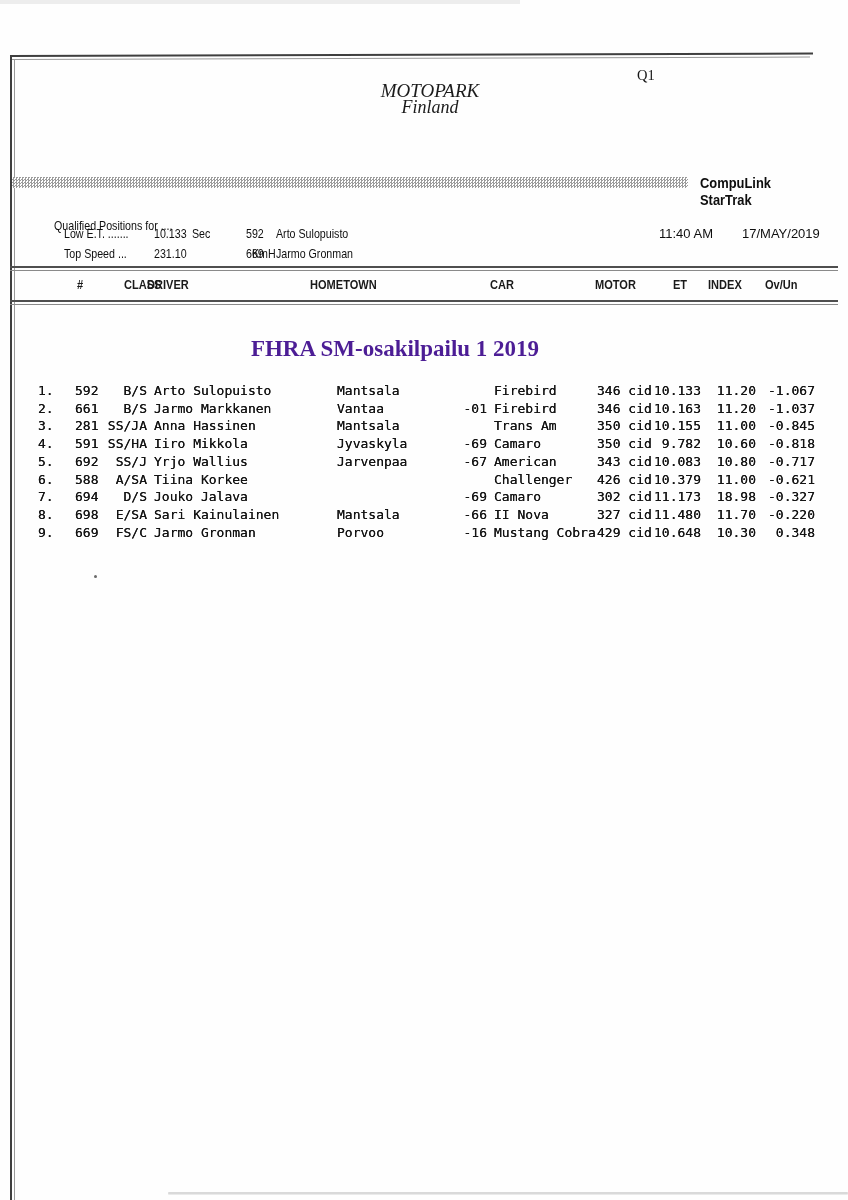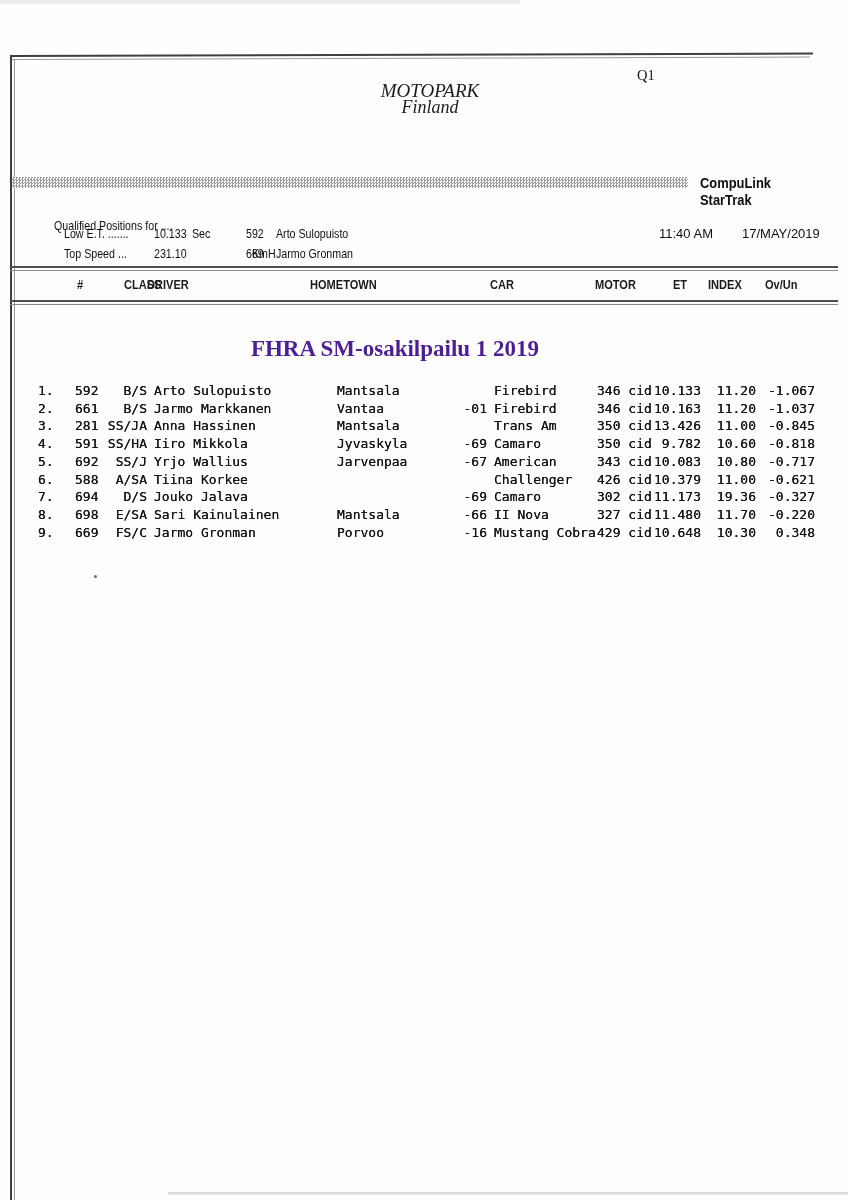--- a/index.html
+++ b/index.html
@@ -159,21 +159,21 @@
   </div>
   <div class="trow" style="top:418px;">
     <span class="cell c-pos">3.</span>
     <span class="cell c-no">281</span>
     <span class="cell c-class">SS/JA</span>
     <span class="cell c-driver">Anna Hassinen</span>
     <span class="cell c-home">Mantsala</span>
     <span class="cell c-year"></span>
     <span class="cell c-car">Trans Am</span>
     <span class="cell c-motor">350 cid</span>
-    <span class="cell c-et">13.426</span>
+    <span class="cell c-et">10.155</span>
     <span class="cell c-index">11.00</span>
     <span class="cell c-ovun">-0.845</span>
   </div>
   <div class="trow" style="top:436px;">
     <span class="cell c-pos">4.</span>
     <span class="cell c-no">591</span>
     <span class="cell c-class">SS/HA</span>
     <span class="cell c-driver">Iiro Mikkola</span>
     <span class="cell c-home">Jyvaskyla</span>
     <span class="cell c-year">-69</span>
@@ -212,21 +212,21 @@
   <div class="trow" style="top:489px;">
     <span class="cell c-pos">7.</span>
     <span class="cell c-no">694</span>
     <span class="cell c-class">D/S</span>
     <span class="cell c-driver">Jouko Jalava</span>
     <span class="cell c-home"></span>
     <span class="cell c-year">-69</span>
     <span class="cell c-car">Camaro</span>
     <span class="cell c-motor">302 cid</span>
     <span class="cell c-et">11.173</span>
-    <span class="cell c-index">19.36</span>
+    <span class="cell c-index">18.98</span>
     <span class="cell c-ovun">-0.327</span>
   </div>
   <div class="trow" style="top:507px;">
     <span class="cell c-pos">8.</span>
     <span class="cell c-no">698</span>
     <span class="cell c-class">E/SA</span>
     <span class="cell c-driver">Sari Kainulainen</span>
     <span class="cell c-home">Mantsala</span>
     <span class="cell c-year">-66</span>
     <span class="cell c-car">II Nova</span>

